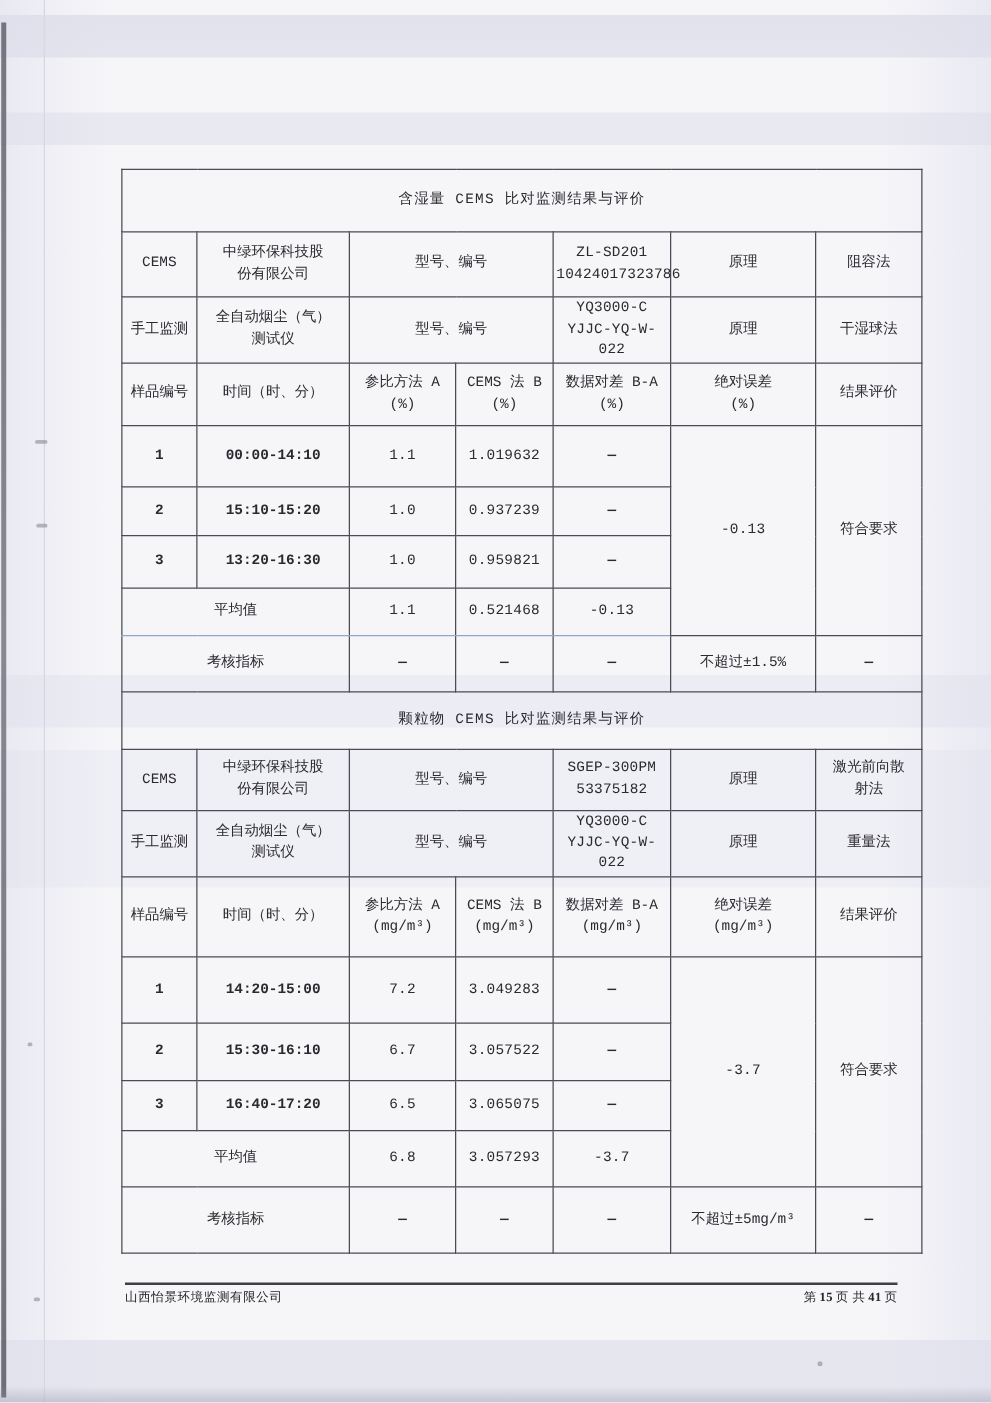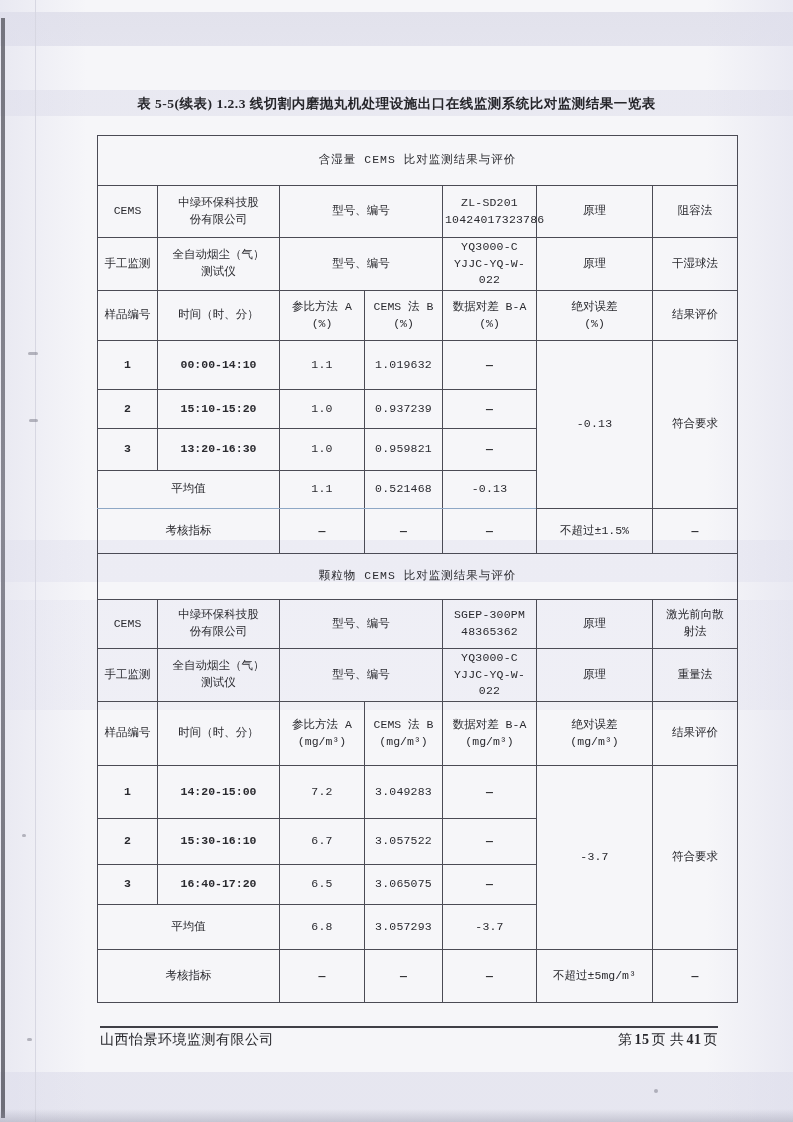--- a/index.html
+++ b/index.html
@@ -49,40 +49,39 @@
     white-space:pre-line;
     color:#2a2a2f;
   }
   td.sec{font-size:12.5px;letter-spacing:1px;}
   td.bold{font-weight:600;}
   td.num{font-size:11px;letter-spacing:.2px;}
   tr.blue-bottom > td{border-bottom-color:#8fa8c6;}
   tr.pink-top > td{border-top-color:#c09aa4;}
   
   .footer-rule{position:absolute;left:100px;top:1026px;width:618px;height:2px;background:#3f3f47;}
-  .footer{position:absolute;left:100px;top:1031px;width:618px;font-size:14px;letter-spacing:.5px;text-decoration:underline;}
+  .footer{position:absolute;left:100px;top:1031px;width:618px;font-size:10px;letter-spacing:.5px;text-decoration:underline;}
   .footer .left{float:left;}
   .footer .right{float:right;margin-left:20px;}
   .footer .pg{font-weight:bold;padding:0 2px;}
 </style>
 </head>
 <body>
 
 <div class="sheet">
 
   <div class="edge-left"></div>
   <div class="fold-line"></div>
   <div class="smudge" style="left:28px;top:352px;width:10px;height:3px;"></div>
   <div class="smudge" style="left:29px;top:419px;width:9px;height:3px;"></div>
   <div class="smudge" style="left:22px;top:834px;width:4px;height:3px;"></div>
   <div class="smudge" style="left:27px;top:1038px;width:5px;height:3px;"></div>
   <div class="smudge" style="left:654px;top:1089px;width:4px;height:4px;"></div>
   <div class="bottom-shade"></div>
 
-  <div class="doc-title">表 5-5(续表)  1.2.3 线切割内磨抛丸机处理设施出口在线监测系统比对监测结果一览表</div>
 
   <table class="cmp">
     <colgroup>
       <col style="width:60px">
         <col style="width:122px">
         <col style="width:85px">
       <col style="width:78px">
         <col style="width:94px">
         <col style="width:116px">
         <col style="width:85px">
@@ -174,21 +173,21 @@
       <tr style="height:46px">
         <td colspan="7" class="sec">颗粒物 CEMS 比对监测结果与评价</td>
       </tr>
 
       <tr style="height:49px">
         <td>CEMS</td>
         <td>中绿环保科技股
 份有限公司</td>
         <td colspan="2">型号、编号</td>
         <td class="num">SGEP-300PM
-48365362</td>
+53375182</td>
         <td>原理</td>
         <td>激光前向散
 射法</td>
       </tr>
 
       <tr style="height:48px">
         <td>手工监测</td>
         <td>全自动烟尘（气）
 测试仪</td>
         <td colspan="2">型号、编号</td>

